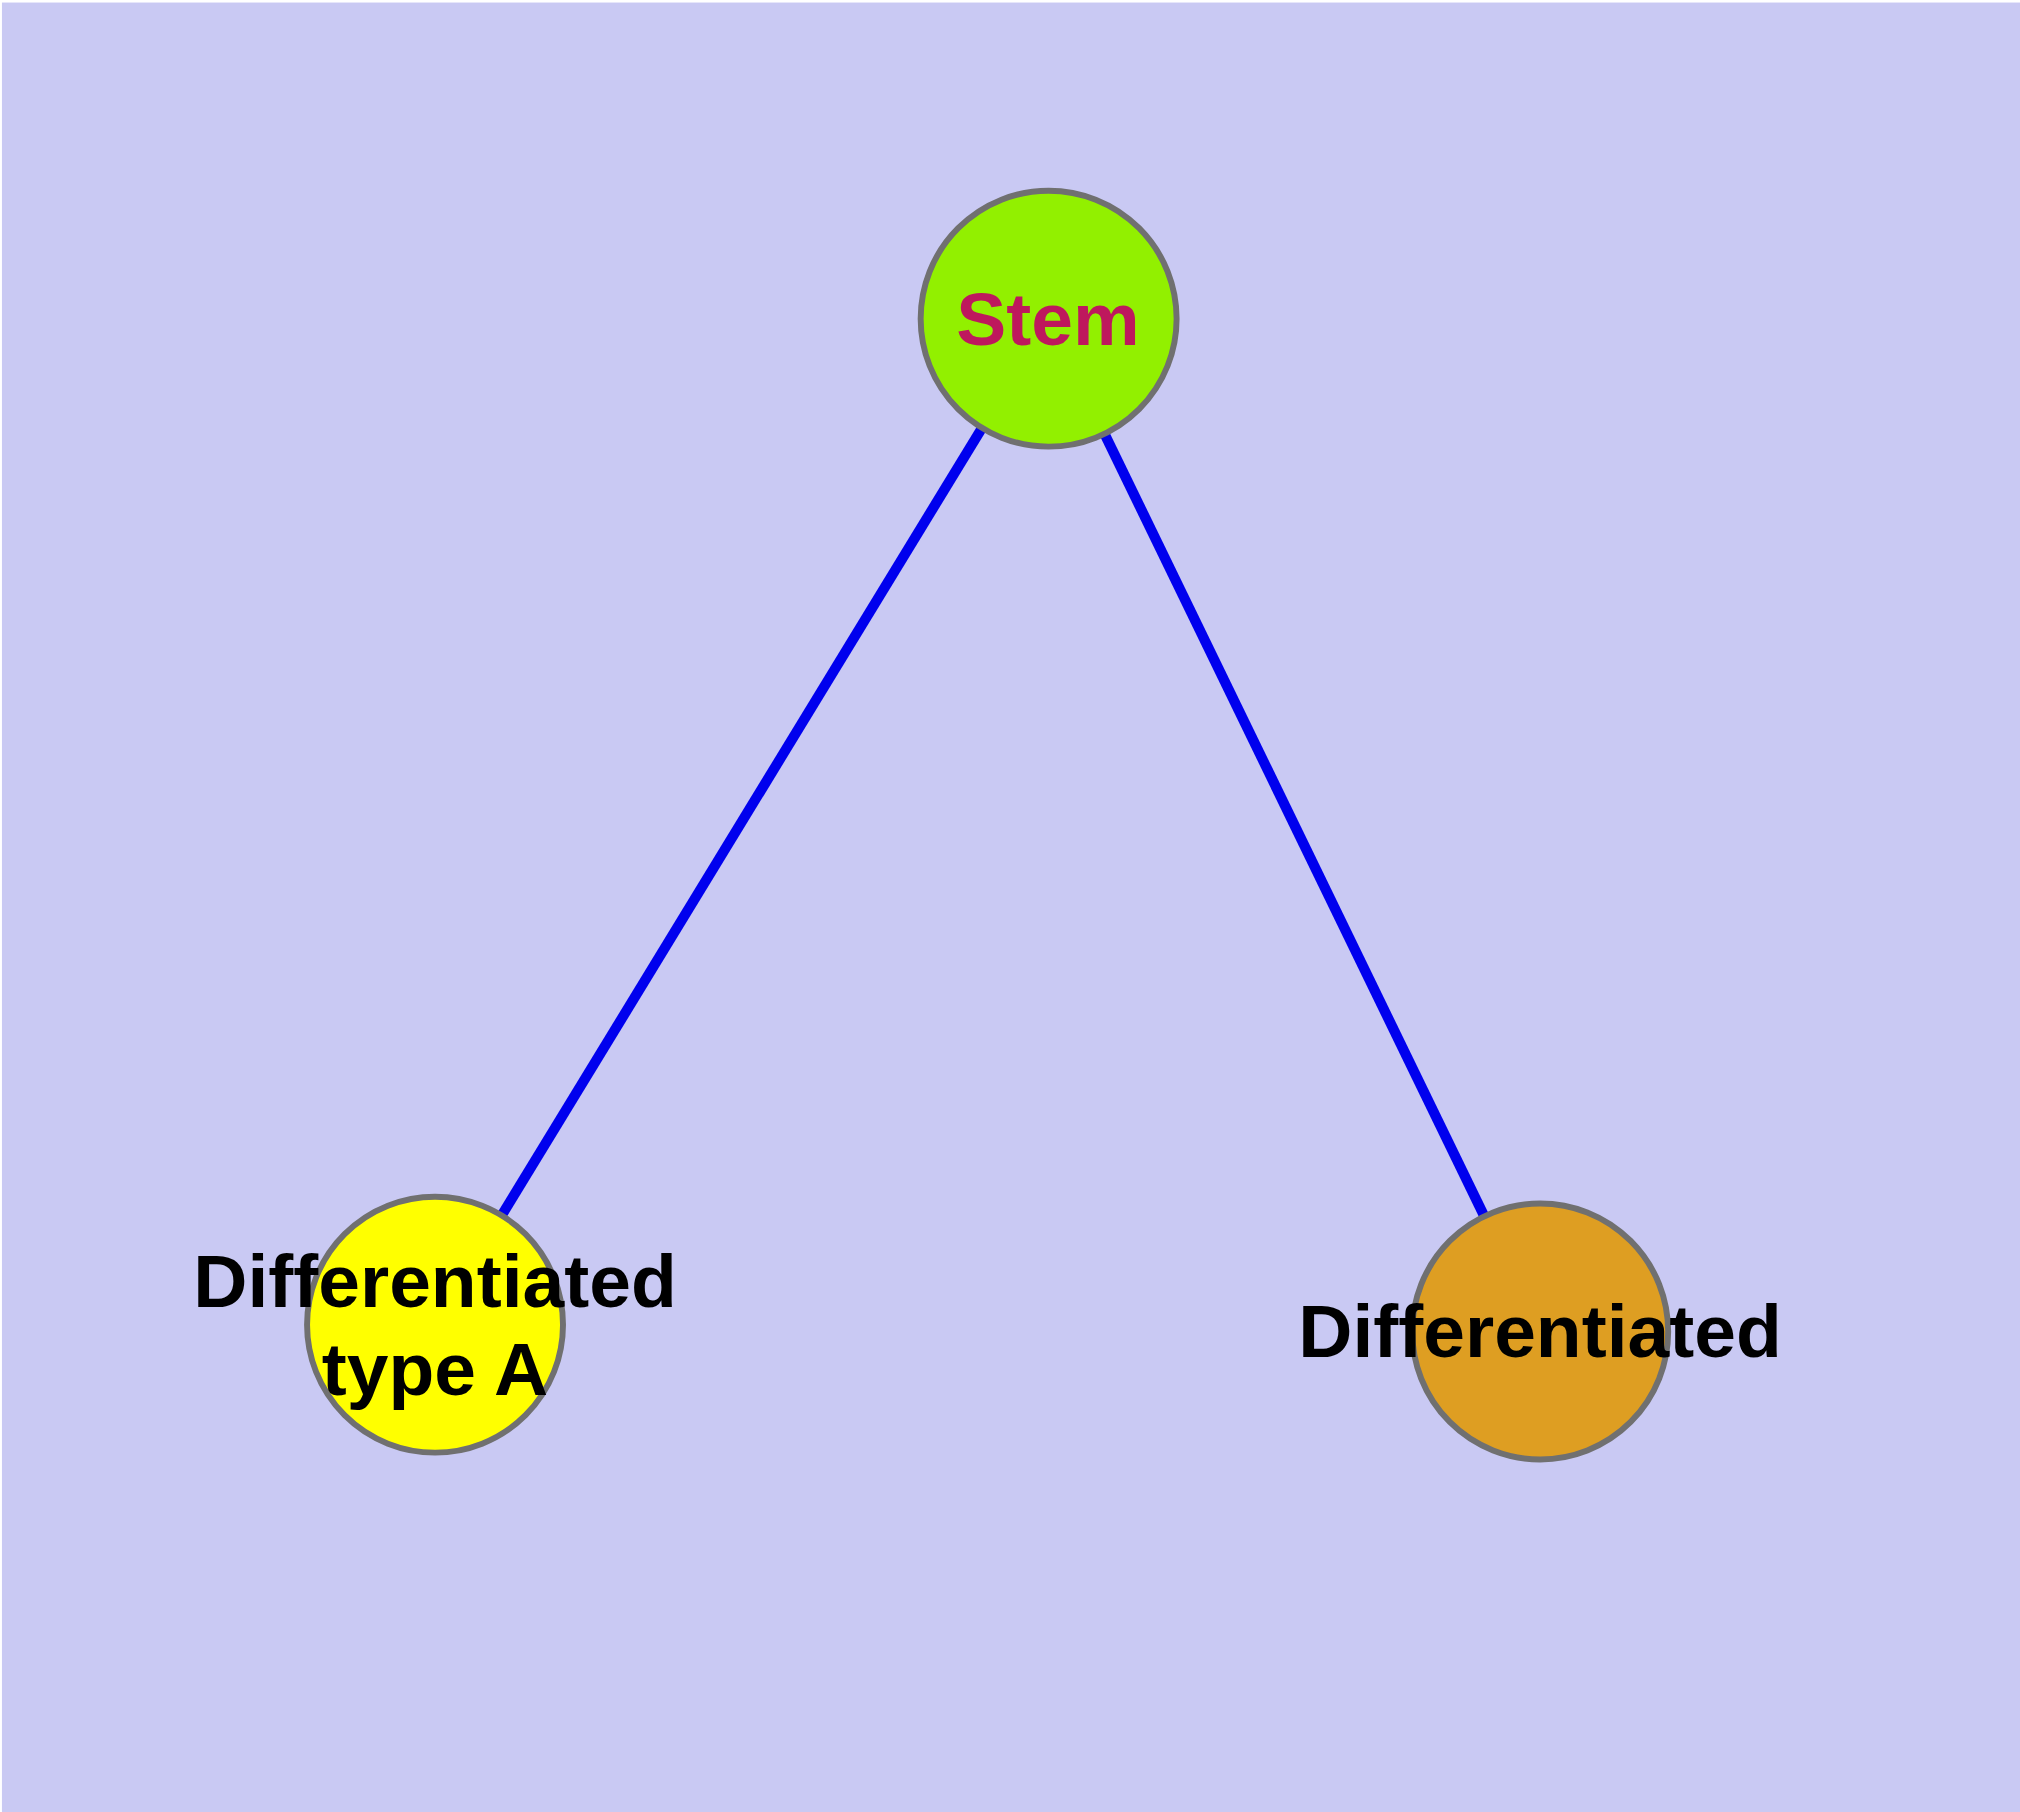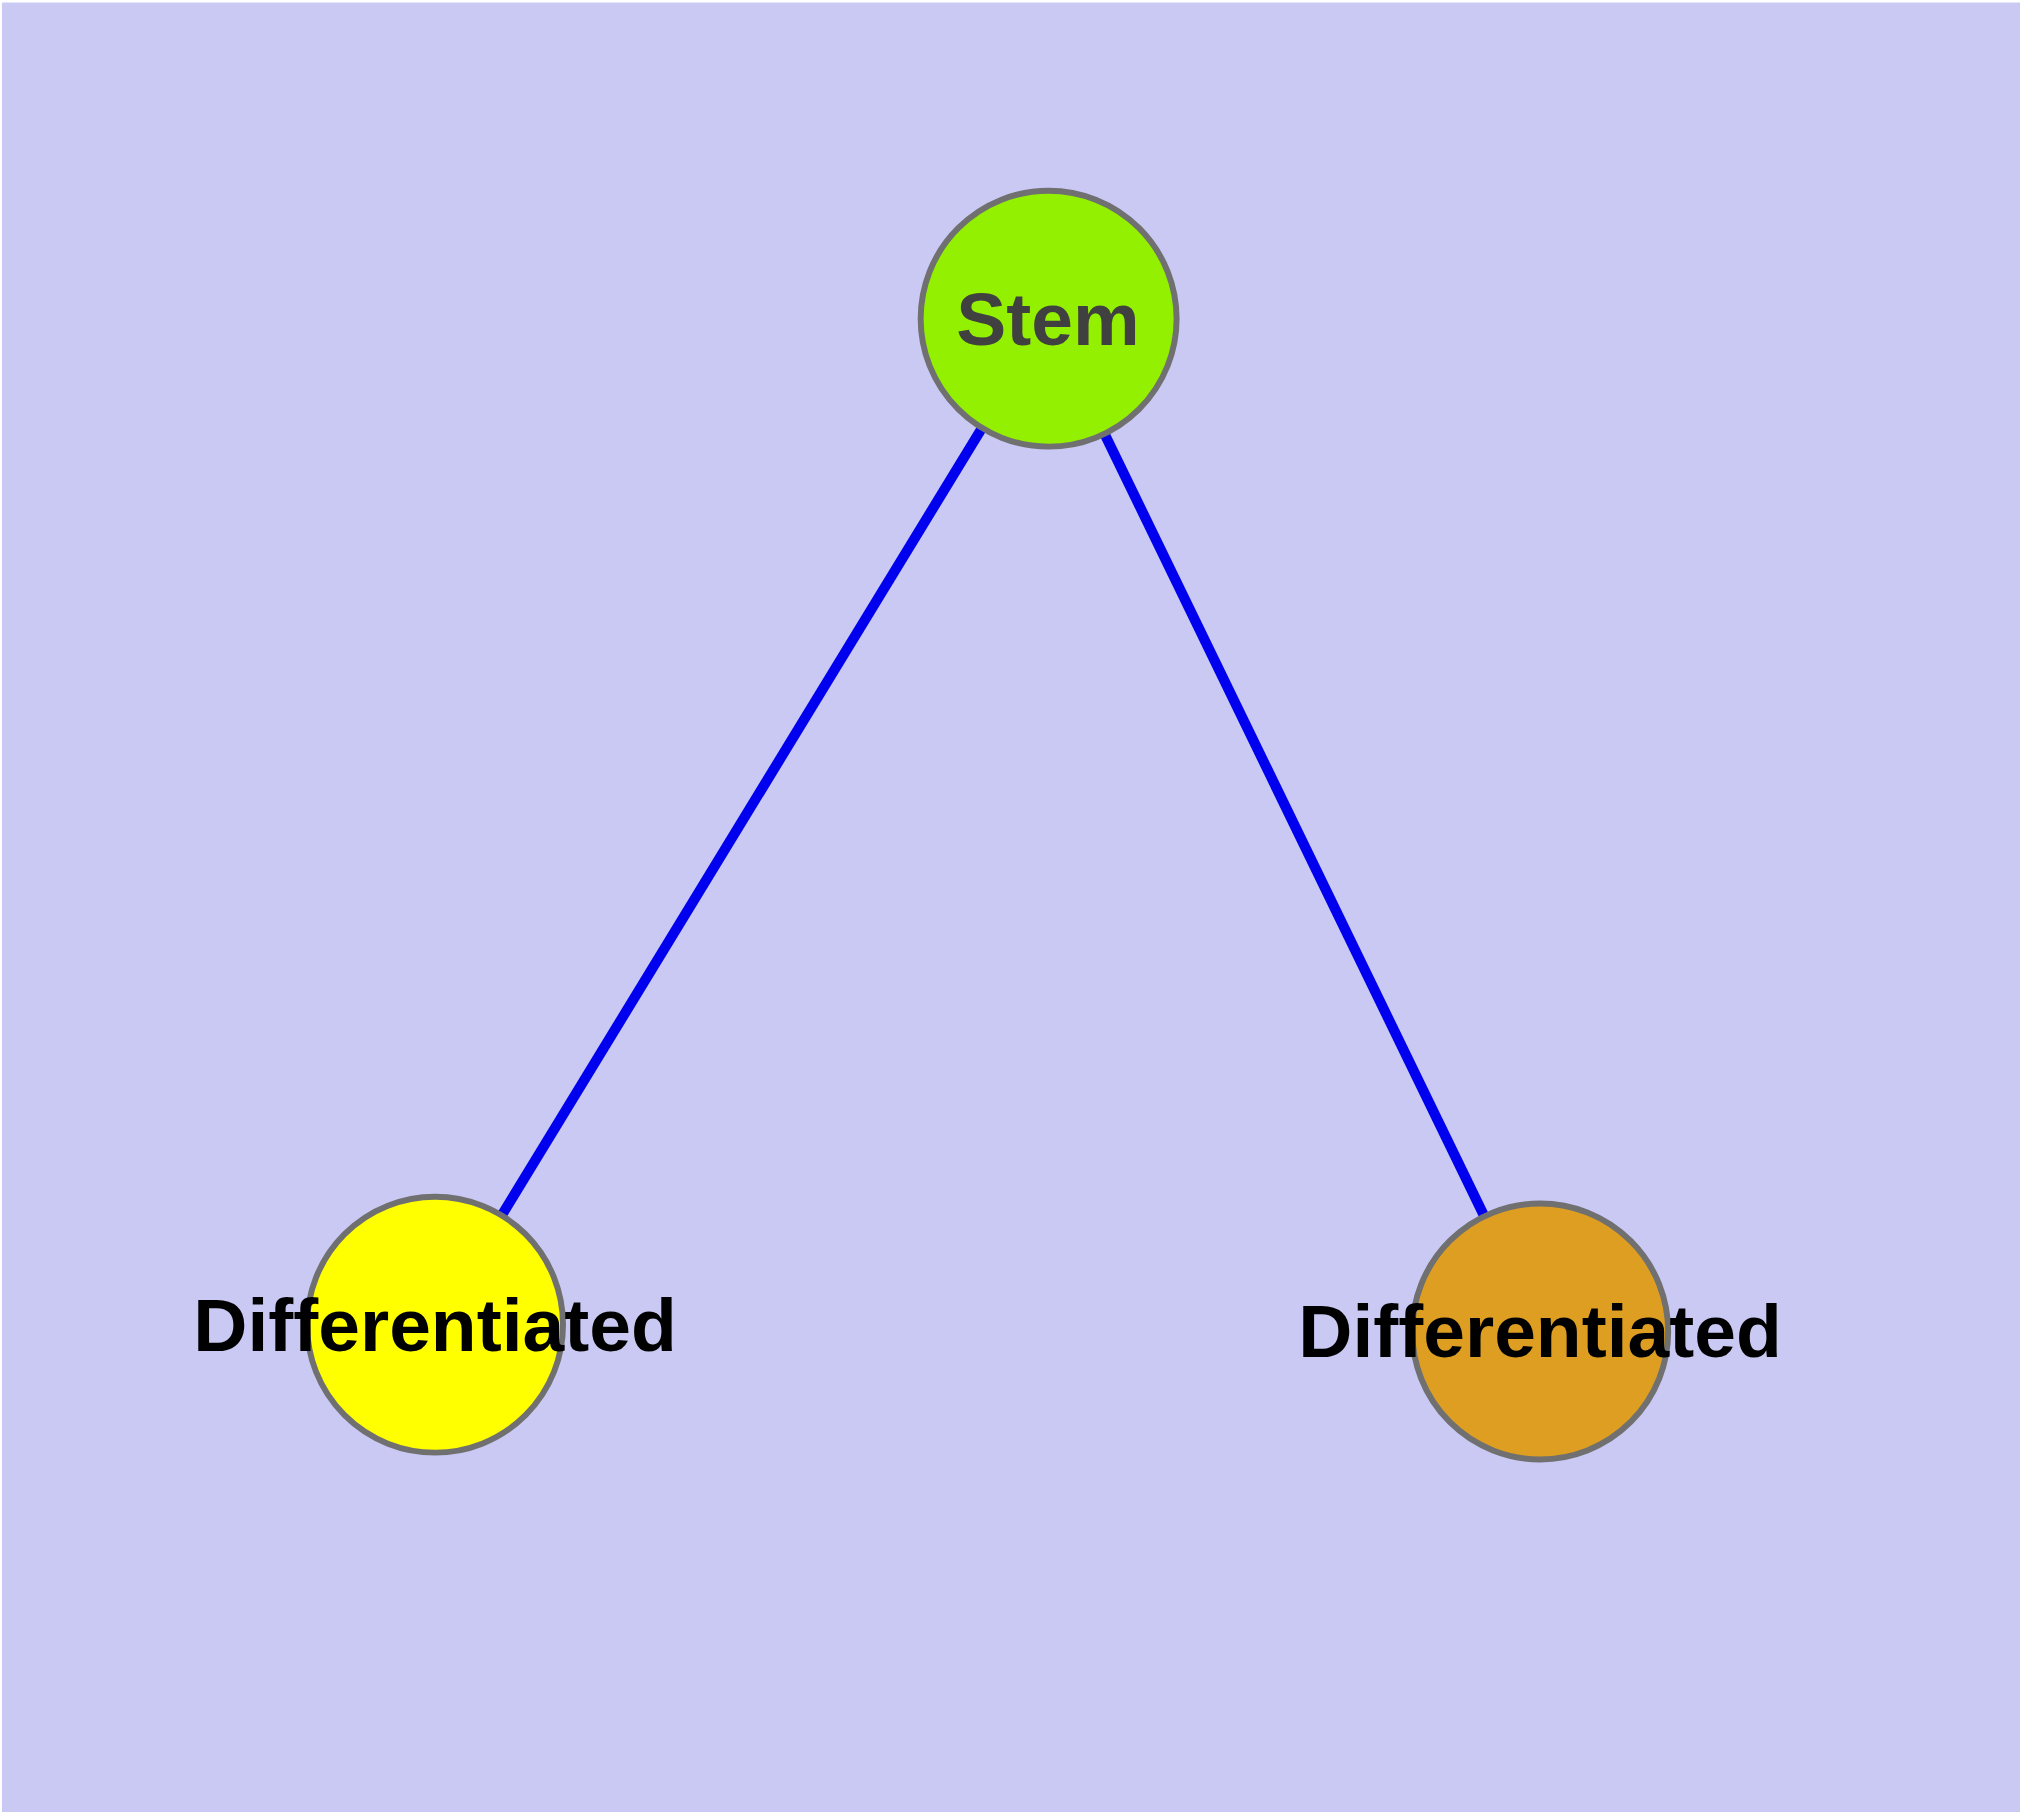--- a/index.html
+++ b/index.html
@@ -48,23 +48,24 @@
     <rect x="2" y="3" width="2384" height="2138" fill="#c9c9f3"></rect>
 
     <line x1="1237" y1="376" x2="513" y2="1563" stroke="#0000ee" stroke-width="12"></line>
     <line x1="1237" y1="376" x2="1817" y2="1571" stroke="#0000ee" stroke-width="12"></line>
 
     <circle cx="1237" cy="376" r="151" fill="#92f000" stroke="#707070" stroke-width="7"></circle>
     <circle cx="513" cy="1563" r="151" fill="#ffff00" stroke="#707070" stroke-width="7"></circle>
     <circle cx="1817" cy="1571" r="151" fill="#de9e22" stroke="#707070" stroke-width="7"></circle>
   </svg>
 
-  <div class="node-label" style="left: 1048px; top: 319px; color: #404040; font-size: 75px;">
+  <div class="node-label" style="left: 1048px; top: 319px; color: #be185d; font-size: 75px;">
     <span class="label-line">Stem</span>
   </div>
   <div class="node-label" style="left: 435px; top: 1325px; color: rgb(0, 0, 0); font-size: 75px;">
     <span class="label-line">Differentiated</span>
+    <span class="label-line">type A</span>
   </div>
   <div class="node-label" style="left: 1540px; top: 1331px; color: rgb(0, 0, 0); font-size: 75px;">
     <span class="label-line">Differentiated</span>
   </div>
 </div>
 
 
 </body></html>

